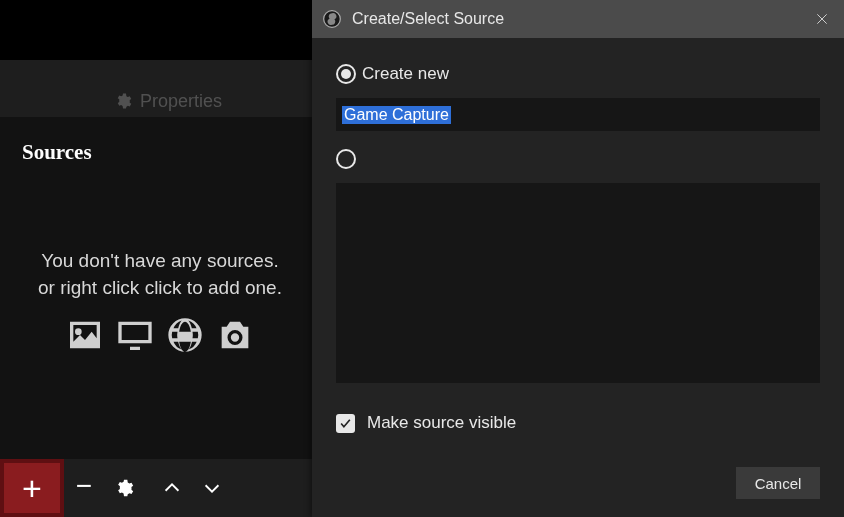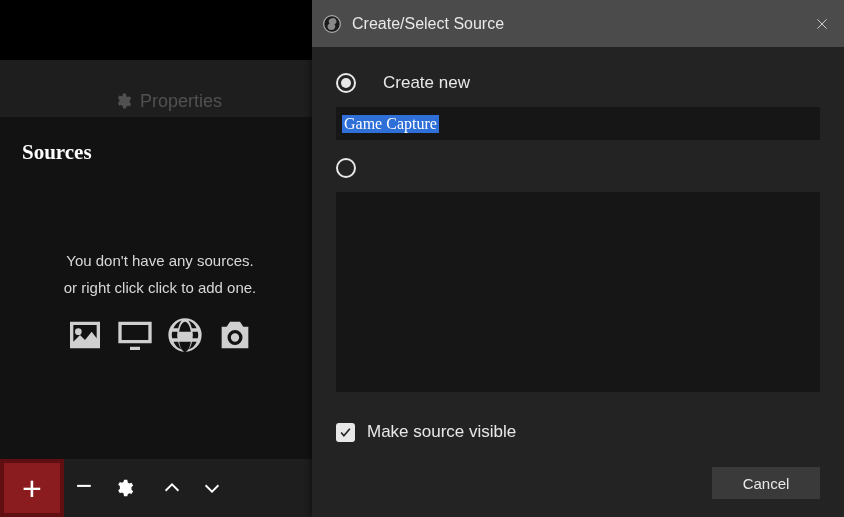--- a/index.html
+++ b/index.html
@@ -10,51 +10,51 @@
   .topblack { position: absolute; left: 0; top: 0; width: 844px; height: 60px; background: #000; }
 
   
   .toolbar { position: absolute; left: 0; top: 60px; width: 844px; height: 57px; background: #1e1e1e; display: flex; align-items: center; }
   .prop-btn { display: flex; align-items: center; gap: 8px; color: #7a7a7a; font-size: 18px; margin-left: 114px; opacity: 0.55; margin-top: 25px; }
   .prop-btn svg { width: 18px; height: 18px; }
 
   
   .sources-panel { position: absolute; left: 0; top: 117px; width: 320px; height: 342px; background: #121212; }
   .sources-title { position: absolute; left: 22px; top: 23px; color: #fff; font-size: 21px; font-weight: 600; font-family: Liberation Serif, serif; }
-  .sources-empty { position: absolute; left: 0; top: 130px; width: 320px; text-align: center; color: #d8d8d8; font-size: 15px; line-height: 27px; }
+  .sources-empty { position: absolute; left: 0; top: 130px; width: 320px; text-align: center; color: #d8d8d8; font-size: 19px; line-height: 27px; }
   .icon-row { margin-top: 14px; display: flex; justify-content: center; gap: 6px; }
   .icon-row svg { width: 44px; height: 40px; fill: #cfcfcf; }
 
   
   .bottom-bar { position: absolute; left: 0; top: 459px; width: 844px; height: 58px; background: #1e1e1e; display: flex; align-items: center; gap: 0; padding-left: 0; }
   .add-btn { width: 64px; height: 58px; background: #8a1c1f; border: 4px solid #5f0f12; display: flex; align-items: center; justify-content: center; color: #fff; font-size: 34px; font-weight: 300; }
   .ctrl { width: 40px; height: 58px; display: flex; align-items: center; justify-content: center; color: #fff; }
   .ctrl svg { width: 20px; height: 20px; }
   .minus { font-size: 28px; padding-bottom: 4px; }
   .chevwrap { display: flex; margin-left: 8px; }
   .chevwrap .ctrl svg { width: 22px; height: 22px; stroke: #fff; stroke-width: 2; fill: none; }
 
   
   .dialog { position: absolute; left: 312px; top: 0; width: 532px; height: 517px; background: #232323; box-shadow: -2px 0 6px rgba(0,0,0,0.4); }
-  .titlebar { height: 47px; background: #4b4b4b; display: flex; align-items: center; padding-left: 10px; color: #e8e8e8; font-size: 16px; }
+  .titlebar { height: 38px; background: #4b4b4b; display: flex; align-items: center; padding-left: 10px; color: #e8e8e8; font-size: 16px; }
   .titlebar .obs-icon { width: 20px; height: 20px; margin-right: 10px; }
   .titlebar .close { margin-left: auto; width: 44px; height: 38px; display: flex; align-items: center; justify-content: center; color: #e0e0e0; font-size: 18px; }
   .dlg-body { padding: 26px 24px 0 24px; color: #e8e8e8; }
-  .radio-row { display: flex; align-items: center; gap: 27px; font-size: 17px; margin-bottom: 14px; }
+  .radio-row { display: flex; align-items: center; gap: 6px; font-size: 17px; margin-bottom: 14px; }
   .radio { width: 20px; height: 20px; border: 2px solid #e8e8e8; border-radius: 50%; display: flex; align-items: center; justify-content: center; }
   .radio.selected::after { content: ""; width: 10px; height: 10px; background: #e8e8e8; border-radius: 50%; }
   .name-input { width: 484px; height: 33px; background: #161616; border: none; margin: 4px 0 18px 0; padding: 0 6px; display: flex; align-items: center; }
-  .name-input .sel { background: #2e6fd8; color: #fff; font-size: 16px; padding: 0 2px; font-family: Liberation Serif, serif; }
+  .name-input .sel { background: #2e6fd8; color: #fff; font-size: 16px; padding: 0 2px; }
   .existing-list { width: 484px; height: 200px; background: #161616; margin-top: 10px; }
   .checkbox-row { display: flex; align-items: flex-end; gap: 12px; margin-top: 30px; font-size: 17px; }
   .checkbox { width: 19px; height: 19px; background: #e8e8e8; border-radius: 3px; display: flex; align-items: center; justify-content: center; }
   .checkbox svg { width: 13px; height: 13px; stroke: #222; stroke-width: 3; fill: none; }
   .dlg-buttons { position: absolute; right: 24px; bottom: 18px; display: flex; gap: 14px; }
   .dlg-btn { width: 80px; height: 32px; background: #3a3a3a; color: #e8e8e8; font-size: 15px; display: flex; align-items: center; justify-content: center; border: none; }
-  .dlg-btn.cancel { width: 108px; }
+  .dlg-btn.cancel { width: 84px; }
 </style>
 </head>
 <body>
 
 <div class="root">
   <div class="topblack"></div>
 
   <div class="toolbar">
     <div class="prop-btn">
       <svg viewBox="0 0 24 24" fill="#7a7a7a">

